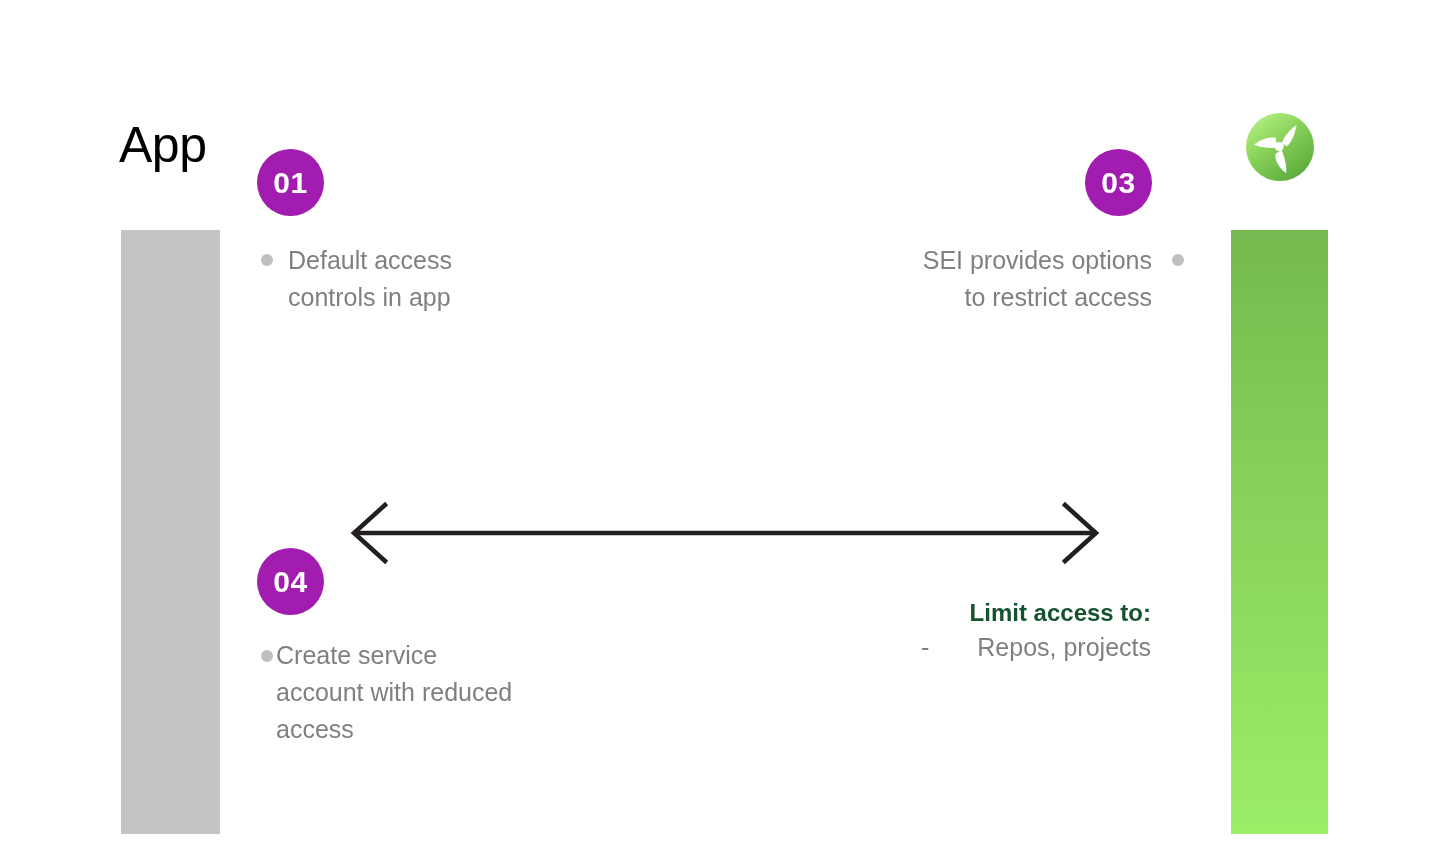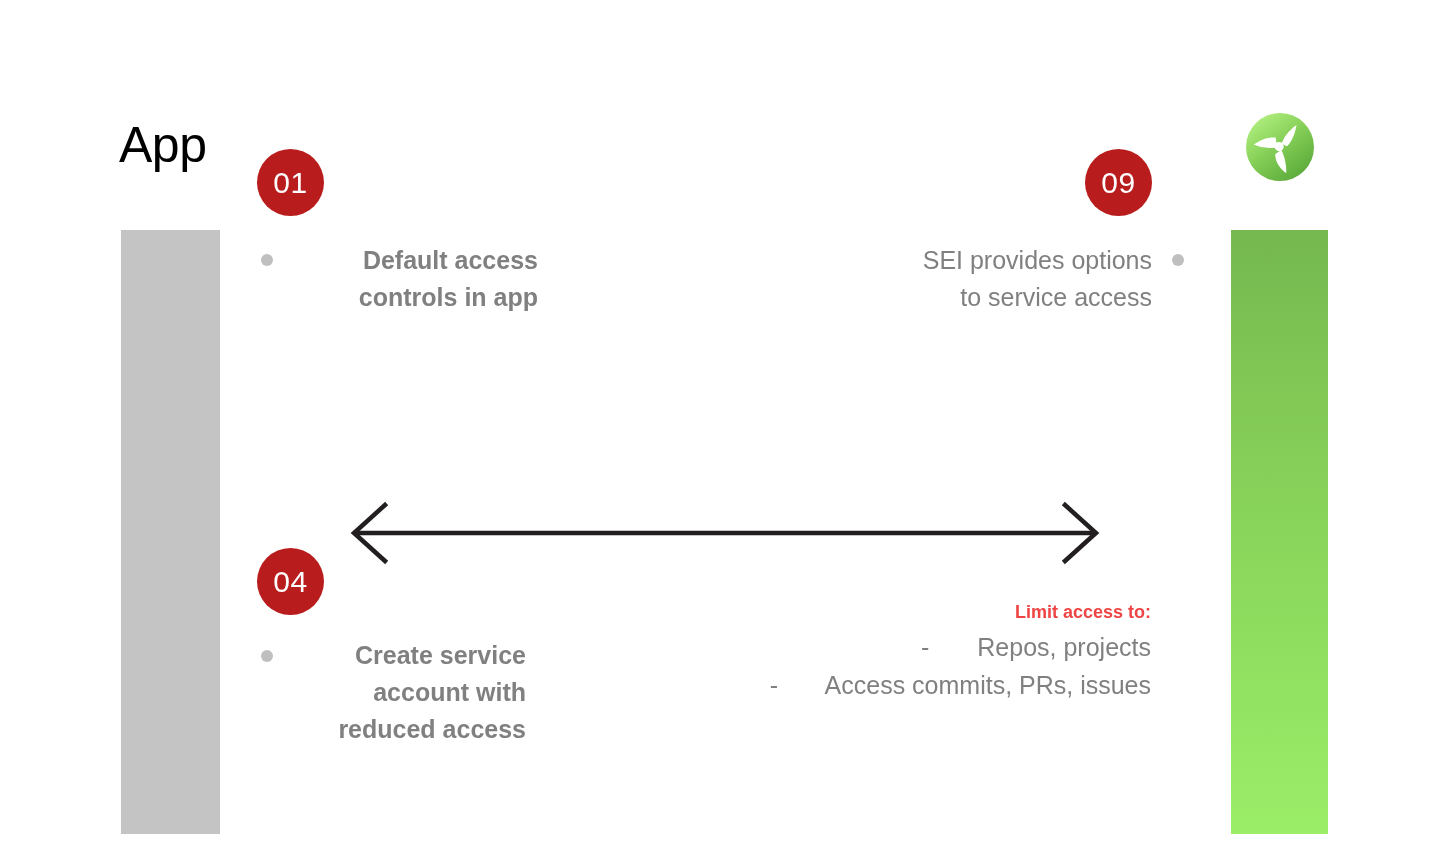--- a/index.html
+++ b/index.html
@@ -52,41 +52,41 @@
     height: 604px;
     background: linear-gradient(180deg, #74b84f 0%, #82c956 28%, #8cd95d 58%, #9bee68 100%);
   }
 
   
   .step-badge {
     position: absolute;
     width: 67px;
     height: 67px;
     border-radius: 50%;
-    background: #b91c1c;
+    background: #a21caf;
     color: #ffffff;
     font-size: 30px;
-    font-weight: 400;
+    font-weight: 700;
     line-height: 67px;
     text-align: center;
     letter-spacing: 0.5px;
   }
   .badge-01 { left: 257px;  top: 149px; }
   .badge-02 { left: 257px;  top: 548px; }
   .badge-03 { left: 1085px; top: 149px; }
 
   
   .step-text {
     position: absolute;
     font-size: 25px;
     line-height: 37px;
     color: #808080;
     font-weight: 400;
   }
-  .step-text.left-align  { text-align: right; font-weight: bold; }
+  .step-text.left-align  { text-align: left; }
   .step-text.right-align { text-align: right; }
 
   .dot {
     position: absolute;
     width: 12px;
     height: 12px;
     border-radius: 50%;
     background: #bfbfbf;
   }
 
@@ -112,24 +112,24 @@
   
   .limit-block {
     position: absolute;
     left: 651px;
     top: 596px;
     width: 500px;
     text-align: right;
     color: #808080;
   }
   .limit-heading {
-    font-size: 18px;
+    font-size: 24px;
     line-height: 33px;
     font-weight: 700;
-    color: #ef4444;
+    color: #14532d;
   }
   .limit-row {
     font-size: 25px;
     line-height: 37.5px;
     font-weight: 400;
     white-space: nowrap;
     display: block;
   }
   .limit-row .dash { display: inline-block; }
   .limit-row .gap  { display: inline-block; width: 34px; }
@@ -156,46 +156,41 @@
   <div class="bar bar-right"></div>
 
   <div class="step-badge badge-01">01</div>
   <div class="dot dot-01"></div>
   <div class="step-text left-align text-01">Default access controls in app</div>
 
   <div class="step-badge badge-02">04</div>
   <div class="dot dot-02"></div>
   <div class="step-text left-align text-02">Create service account with reduced access</div>
 
-  <div class="step-badge badge-03">09</div>
+  <div class="step-badge badge-03">03</div>
   <div class="dot dot-03"></div>
-  <div class="step-text right-align text-03">SEI provides options to service access</div>
+  <div class="step-text right-align text-03">SEI provides options to restrict access</div>
 
   <div class="arrow-wrap">
     <svg width="760" height="76" viewBox="0 0 760 76" fill="none">
       <line x1="10" y1="38" x2="750" y2="38" stroke="#231f20" stroke-width="4.5"></line>
       <polyline points="40,10 9,38 40,66" fill="none" stroke="#231f20" stroke-width="4.5" stroke-linecap="square" stroke-linejoin="miter"></polyline>
       <polyline points="720,10 751,38 720,66" fill="none" stroke="#231f20" stroke-width="4.5" stroke-linecap="square" stroke-linejoin="miter"></polyline>
     </svg>
   </div>
 
   <div class="limit-block">
     <div class="limit-heading">Limit access to:</div>
 
     <div class="limit-row">
       <span class="dash">-</span>
       <span class="gap"></span>
       <span>Repos, projects</span>
     </div>
 
-    <div class="limit-row">
-      <span class="dash">-</span>
-      <span class="gap"></span>
-      <span>Access commits, PRs, issues</span>
-    </div>
 
   </div>
 
   <div class="logo">
     <svg width="70" height="70" viewBox="0 0 70 70">
       <defs>
         <linearGradient id="logoGrad" x1="0.18" y1="0.08" x2="0.82" y2="0.95">
           <stop offset="0%" stop-color="#aeed7c"></stop>
           <stop offset="45%" stop-color="#85cf57"></stop>
           <stop offset="100%" stop-color="#5aa93a"></stop>

